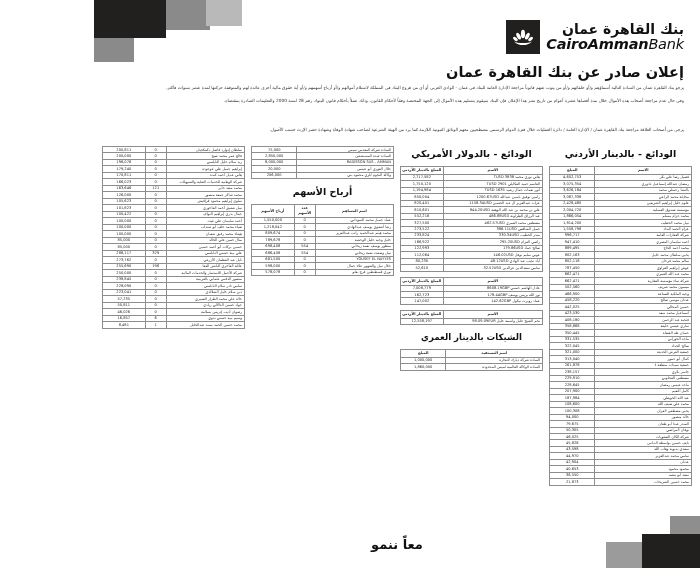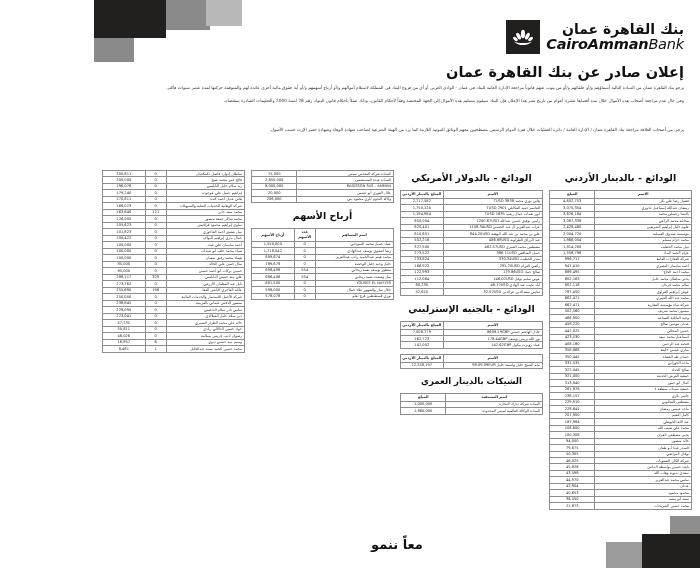--- a/index.html
+++ b/index.html
@@ -55,21 +55,21 @@
   }
   .ann-body p { margin:0 0 5px 0; }
   .ann-note { position:absolute; top:126px; right:16px; left:16px;
     font-size:4.3px; line-height:1.8; color:#3a3a3a; text-align:right; direction:rtl; }
 
   
   .cols {
     position:absolute; top:146px; right:8px; left:8px; bottom:26px;
     display:flex; flex-direction:row; gap:6px; direction:rtl;
   }
-  .col { flex:1 1 0; display:flex; flex-direction:column; gap:5px; min-width:0;margin-top:24px; }
+  .col { flex:1 1 0; display:flex; flex-direction:column; gap:5px; min-width:0; }
 
   .sec-title {
     font-size:9.5px; font-weight:700; color:#111;
     text-align:center; margin:2px 0 2px 0; white-space:nowrap;
   }
   .sec-title.small { font-size:8.6px; }
 
   table.t {
     width:100%; border-collapse:collapse; direction:rtl;
     table-layout:fixed; background:#fff;
@@ -424,21 +424,20 @@
               <td class="name">اياد نجيب عبد الهادي 48.12USD</td>
               <td class="num">80,230</td>
             </tr>
             <tr>
               <td class="name">سامي سعدالدين عزالدين 32.52USD</td>
               <td class="num">52,610</td>
             </tr>
           </tbody>
       </table>
 
-      <div class="sec-title">الودائع - بالجنيه الإسترليني</div>
       <table class="t">
         <colgroup>
             <col class="c-name">
             <col class="c-amt2">
           </colgroup>
         <thead>
             <tr>
           <th>الاسم</th>
           <th>المبلغ بالدينار الأردني</th>
         </tr>

